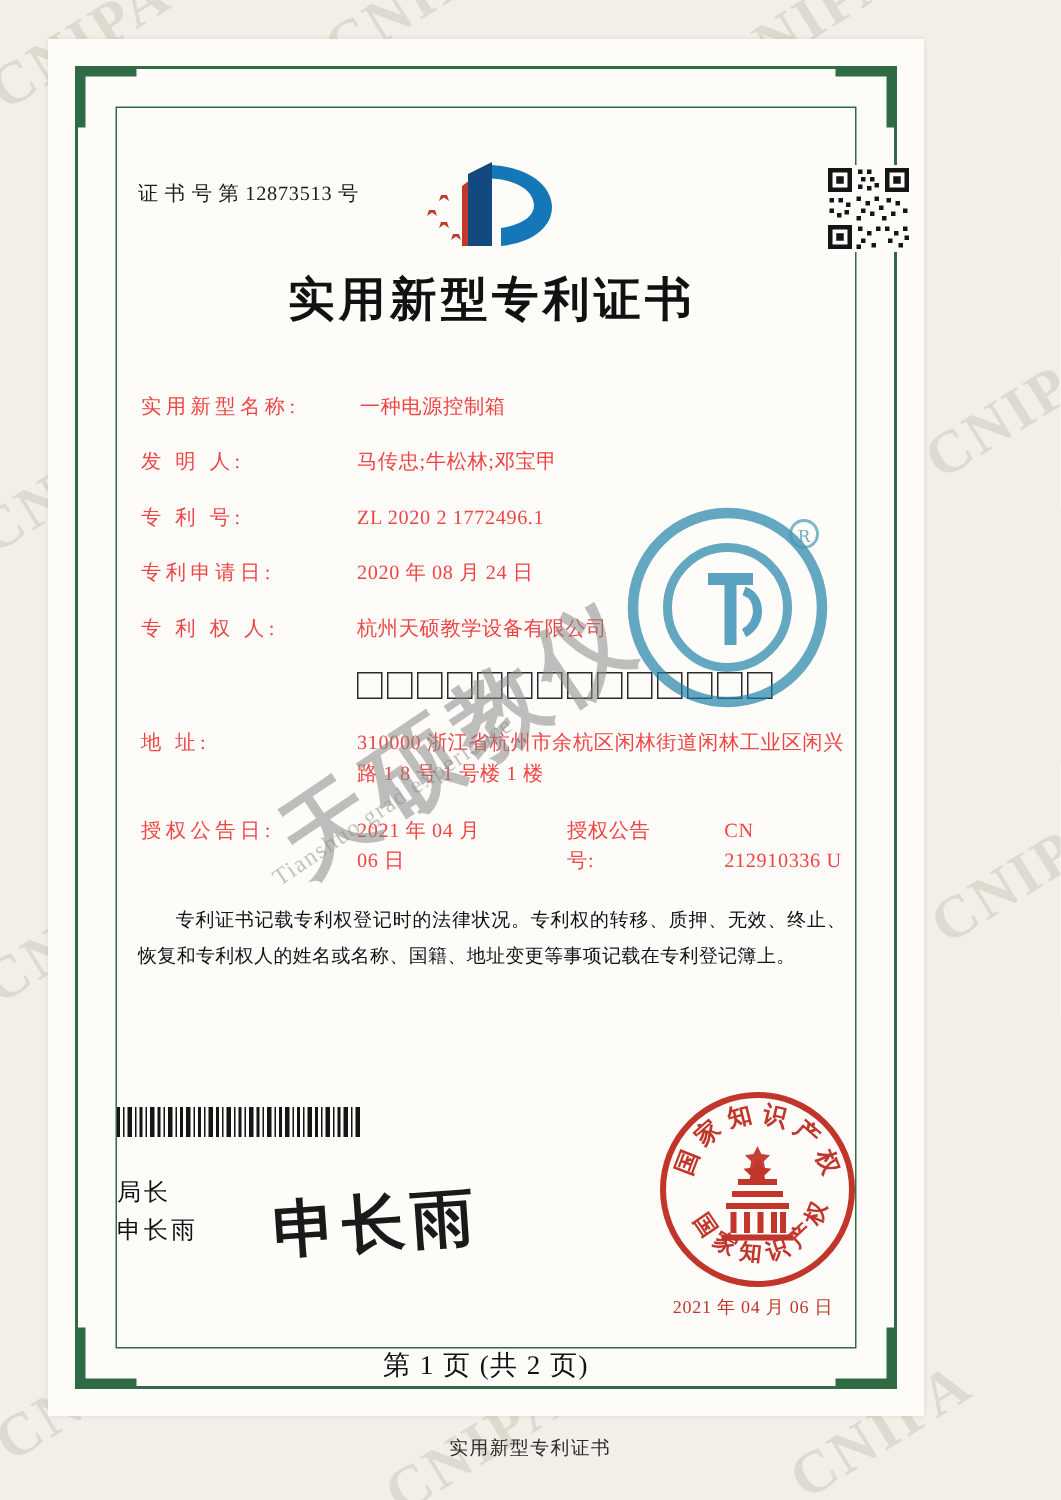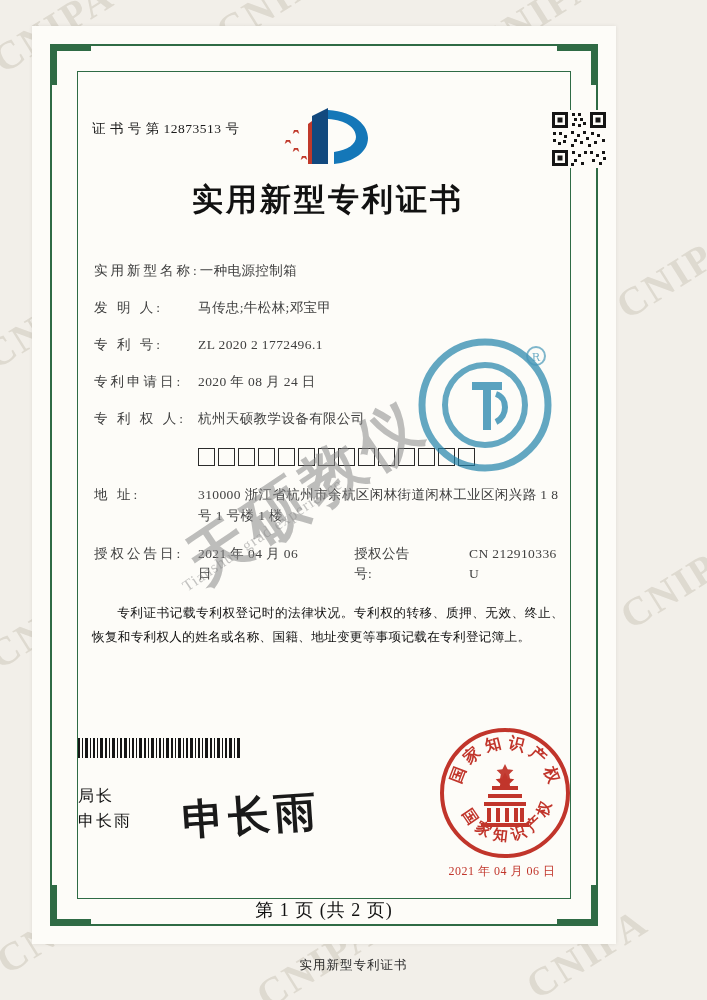--- a/index.html
+++ b/index.html
@@ -58,23 +58,23 @@
     position:absolute;right:8px;top:84px;width:58px;height:58px;
   }
   
   .title{
     text-align:center;font-size:31px;font-weight:700;color:#111;
     letter-spacing:3px;margin-top:41px;
     font-family:"DejaVu Serif", serif;
   }
   
   .fields{margin-top:40px;padding-left:2px;}
-  .row{display:flex;align-items:flex-start;margin-bottom:17.5px;font-size:13.5px;color:#404040;line-height:1.45;}
+  .row{display:flex;align-items:flex-start;margin-bottom:17.5px;font-size:13.5px;color:#ef4444;line-height:1.45;}
   .row .lbl{flex:0 0 104px;letter-spacing:3px;white-space:nowrap;}
-  .row .val{flex:1 1 auto;letter-spacing:.4px;}
+  .row .val{flex:1 1 auto;letter-spacing:.4px;margin-left:40px;}
   .row .val.wrap{line-height:1.55;}
   .boxes{display:flex;gap:3px;margin:2px 0 1px 0;}
   .boxes i{display:block;width:15px;height:16px;border:1px solid #2b2b2b;}
   
   .para{
     font-size:12.6px;color:#111;line-height:1.92;text-align:justify;
     margin-top:14px;text-indent:2em;letter-spacing:.3px;
   }
   .para2{margin-top:10px;}
   

